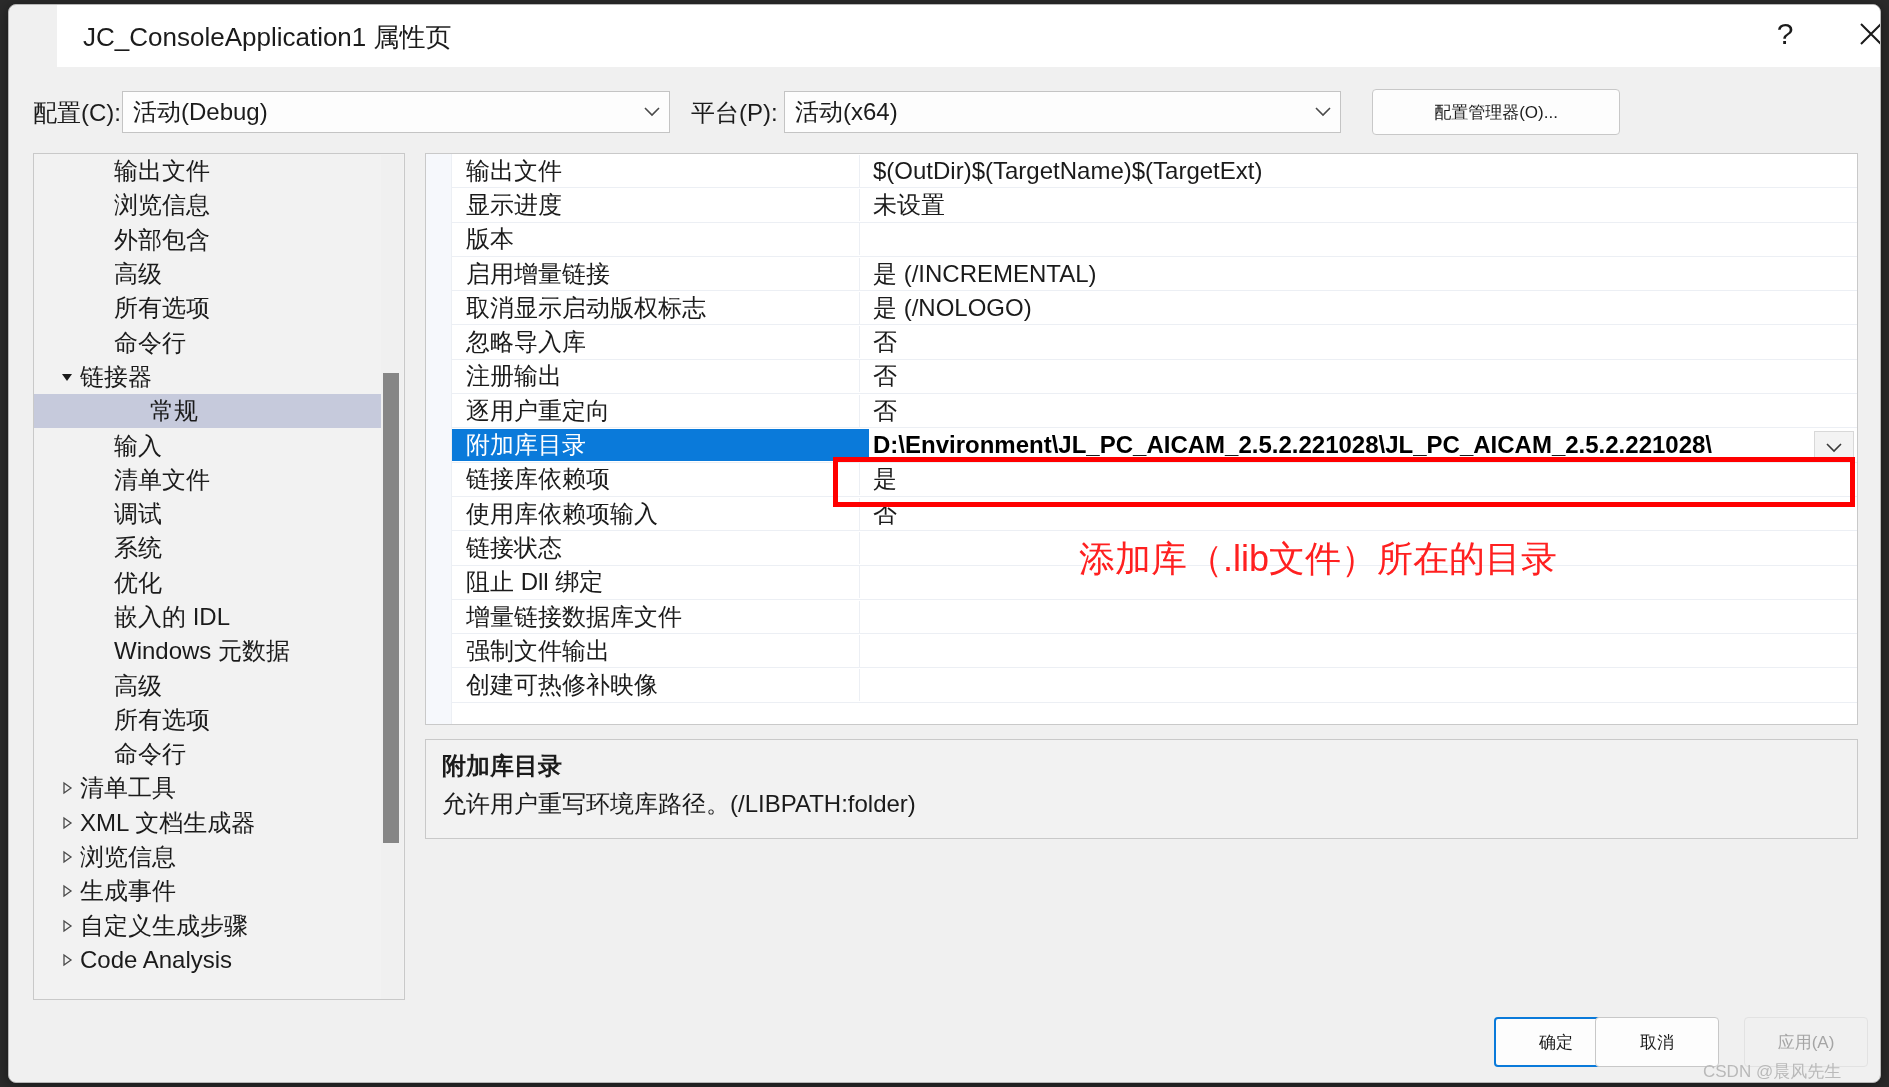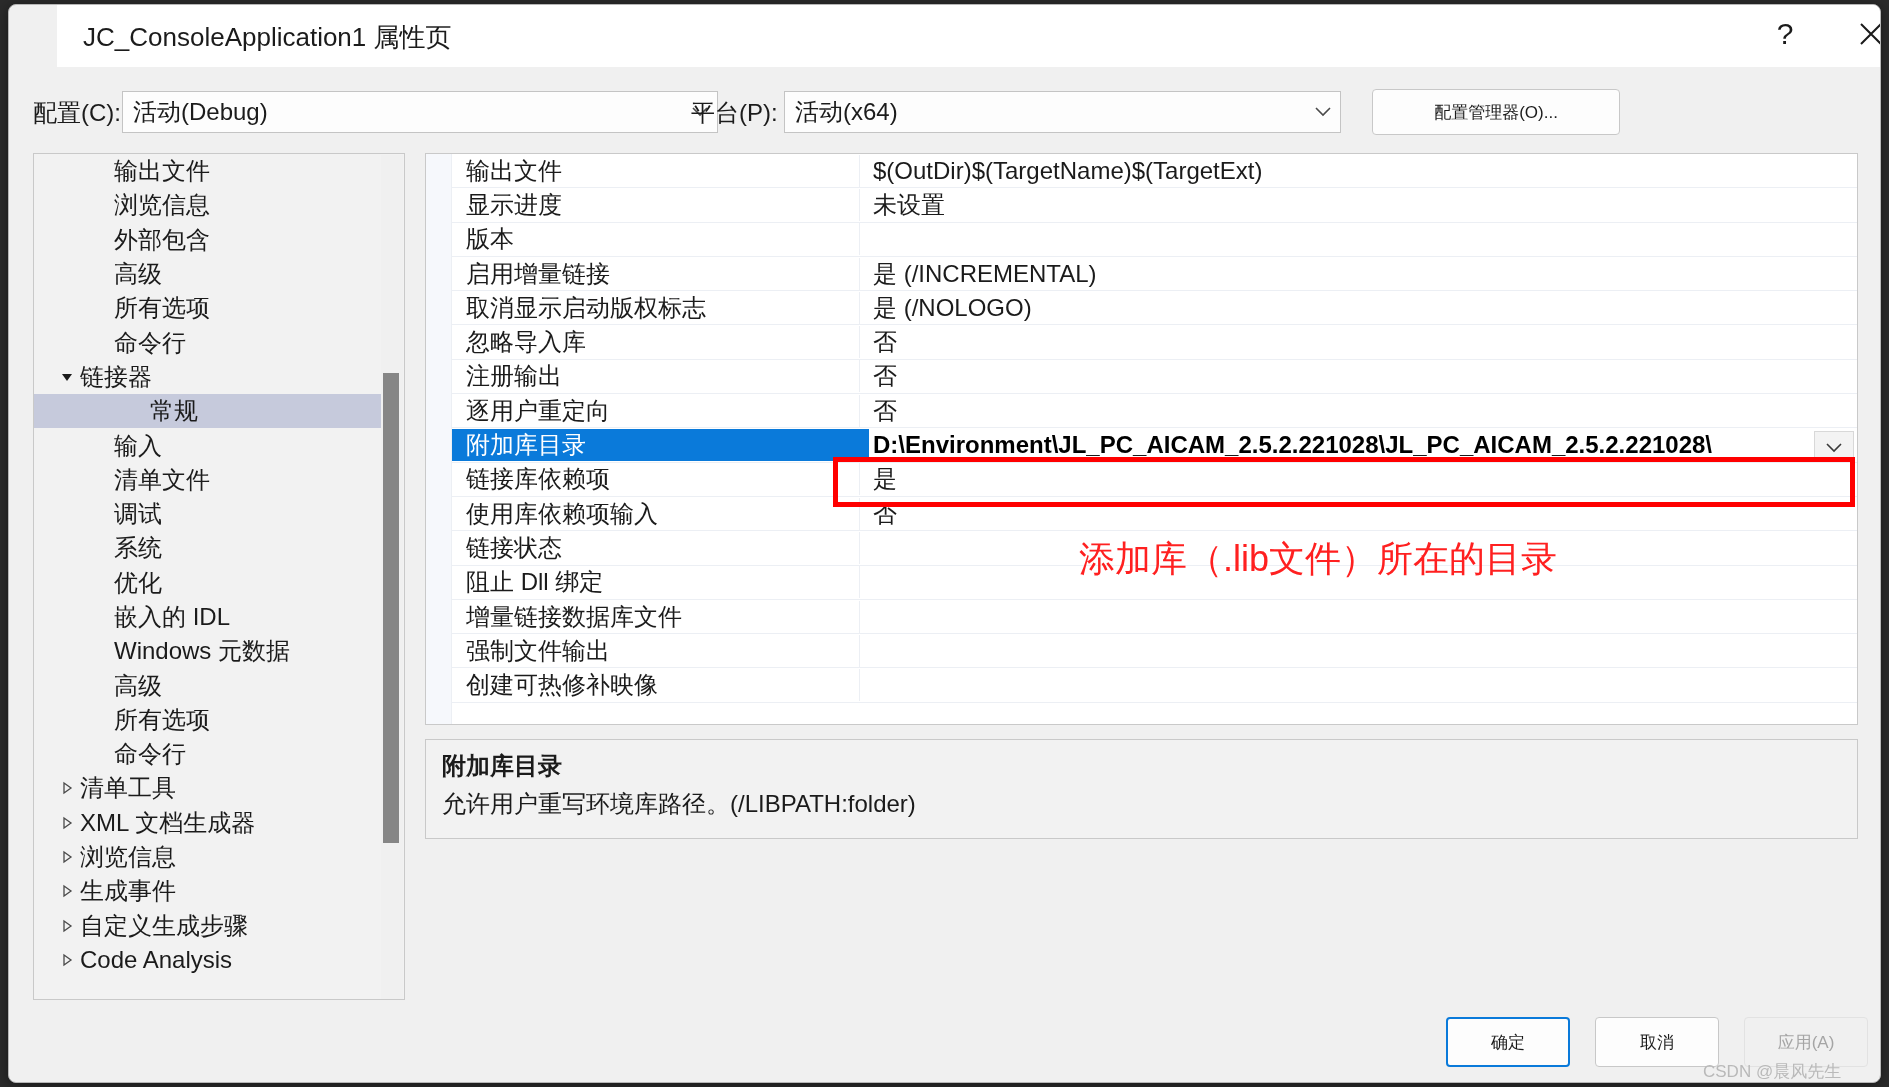--- a/index.html
+++ b/index.html
@@ -90,21 +90,21 @@
     white-space: nowrap;
     overflow: hidden;
   }
   .combo .chev {
     width: 34px;
     display: flex;
     align-items: center;
     justify-content: center;
   }
   .chev svg { display: block; }
-  #config-combo { left: 113px; top: 24px; width: 596px; }
+  #config-combo { left: 113px; top: 24px; width: 548px; }
   #platform-combo { left: 775px; top: 24px; width: 557px; }
   #config-label { left: 24px; top: 30px; }
   #platform-label { left: 682px; top: 30px; }
   .btn {
     background: #fdfdfd;
     border: 1px solid #c8c8c8;
     border-radius: 4px;
     font-size: 17px;
     color: #1b1b1b;
     display: flex;
@@ -301,21 +301,21 @@
   .desc-body {
     margin-top: 6px;
     font-size: 24px;
     color: #1b1b1b;
     white-space: nowrap;
   }
 
   
   #ok-btn {
     position: absolute;
-    left: 1437px;
+    left: 1485px;
     top: 1012px;
     width: 124px;
     height: 50px;
     border: 2px solid #0a7ada;
     border-radius: 4px;
   }
   #cancel-btn {
     position: absolute;
     left: 1586px;
     top: 1012px;

